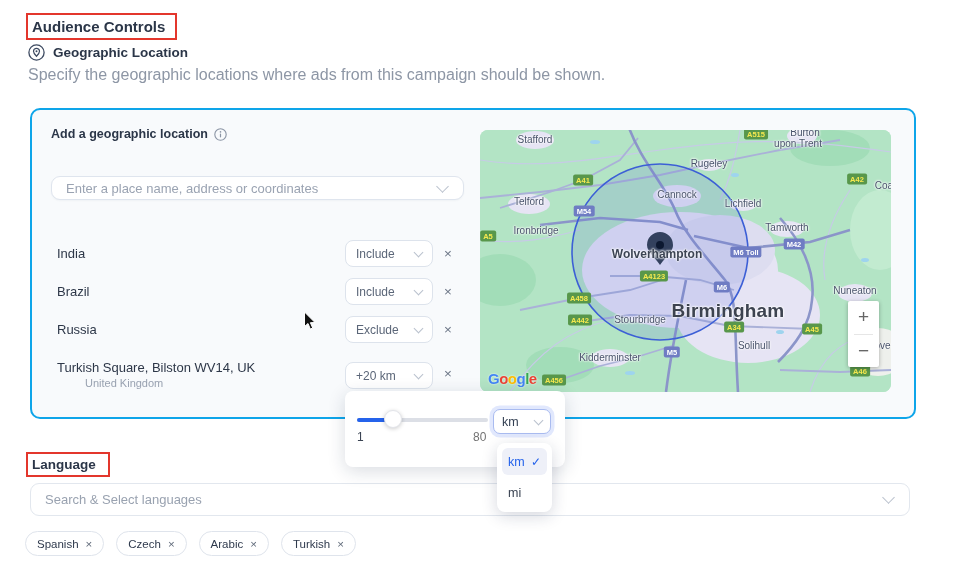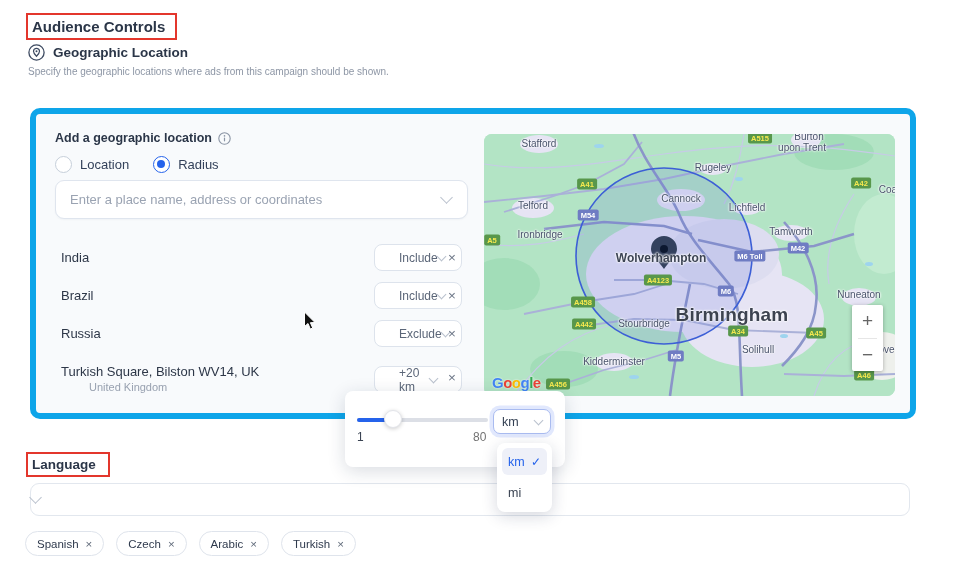--- a/index.html
+++ b/index.html
@@ -5,41 +5,41 @@
   * { margin:0; padding:0; box-sizing:border-box; }
   html,body { width:956px; height:564px; background:#fff; font-family:"Liberation Sans", sans-serif; position:relative; overflow:hidden; }
 
   
   .anno { position:absolute; border:2px solid #e3362c; display:flex; align-items:center; padding-left:4px; }
   .anno-title { font-size:15px; font-weight:bold; color:#2b3648; white-space:nowrap; }
 
   
   .geo-head { position:absolute; left:28px; top:44px; display:flex; align-items:center; gap:8px; }
   .geo-head .t { font-size:13.5px; font-weight:bold; color:#2b3648; }
-  .desc { position:absolute; left:28px; top:66px; font-size:10px; color:#8d96a5; }
-
-  
-  .card { position:absolute; left:30px; top:108px; width:886px; height:311px; background:#f8fafc; border:6px solid #0ea5e9; border-radius:10px; }
+  .desc { position:absolute; left:28px; top:66px; font-size:16px; color:#8d96a5; }
+
+  
+  .card { position:absolute; left:30px; top:108px; width:886px; height:311px; background:#f8fafc; border:2px solid #0ea5e9; border-radius:10px; }
   .add-label { position:absolute; left:19px; top:17px; font-size:12.5px; font-weight:bold; color:#2b3648; display:flex; align-items:center; gap:6px; }
   .radios { position:absolute; left:19px; top:42px; display:flex; gap:24px; }
   .radio-opt { display:flex; align-items:center; gap:8px; cursor:default; }
   .rdot { width:17px; height:17px; border-radius:50%; background:#fff; border:1.5px solid #c6cfda; }
   .rdot.sel { border:1.5px solid #2563eb; position:relative; }
   .rdot.sel::after { content:""; position:absolute; left:3px; top:3px; width:8px; height:8px; border-radius:50%; background:#2563eb; }
   .radio-opt span.lab { font-size:13px; color:#33415a; }
 
-  .search-box { position:absolute; left:19px; top:66px; width:413px; height:39px; background:#fff; border:1px solid #dfe5ee; border-radius:9px; box-shadow:0 1px 2px rgba(25,40,70,.04); display:flex; align-items:center; }
+  .search-box { position:absolute; left:19px; top:66px; width:413px; height:24px; background:#fff; border:1px solid #dfe5ee; border-radius:9px; box-shadow:0 1px 2px rgba(25,40,70,.04); display:flex; align-items:center; }
   .search-box input { flex:1; border:none; outline:none; background:transparent; font-size:13px; color:#33415a; padding:0 14px; font-family:"Liberation Sans", sans-serif; }
   .search-box input::placeholder { color:#9aa3b2; }
 
   .chev { width:9px; height:9px; border-right:1.6px solid #b9c1cd; border-bottom:1.6px solid #b9c1cd; transform:rotate(45deg); margin-right:16px; margin-top:-4px; flex:none; }
 
   .loc-name { position:absolute; left:25px; font-size:13px; color:#2d3748; }
   .loc-sub { position:absolute; left:25px; font-size:11px; color:#98a1b0; }
-  .pill { position:absolute; left:313px; width:88px; height:27px; background:#fff; border:1px solid #dde3ec; border-radius:8px; display:flex; align-items:center; justify-content:space-between; padding:0 24px;margin-left:25px; }
+  .pill { position:absolute; left:313px; width:88px; height:27px; background:#fff; border:1px solid #dde3ec; border-radius:8px; display:flex; align-items:center; justify-content:space-between; padding:0 10px; }
   .pill .pl { font-size:12px; color:#5b6678; }
   .pill .chev { width:7px; height:7px; margin:0; margin-top:-3px; }
   .xbtn { position:absolute; left:408px; width:16px; text-align:center; font-size:13.5px; color:#6b7586; cursor:default; }
 
   
   .map { position:absolute; left:448px; top:20px; width:411px; height:262px; border-radius:8px; overflow:hidden; background:#b5e5c6; }
   .maplabel { position:absolute; transform:translate(-50%,-50%); font-size:10px; color:#49536b; white-space:nowrap; text-shadow:0 0 2px #fff,0 0 2px #fff,0 0 3px #fff; }
   .city-md { font-size:12px; font-weight:bold; color:#3c4454; }
   .city-lg { font-size:19px; font-weight:bold; color:#3d4350; letter-spacing:.2px; }
   .badge { position:absolute; transform:translate(-50%,-50%); font-size:7.5px; font-weight:bold; padding:1px 3px; border-radius:2px; white-space:nowrap; }
@@ -102,30 +102,20 @@
 
   <div class="add-label">
     <span>Add a geographic location</span>
     <svg class="infoi" width="13" height="13" viewBox="0 0 13 13">
       <circle cx="6.5" cy="6.5" r="5.7" fill="none" stroke="#8a94a4" stroke-width="1.1"></circle>
       <circle cx="6.5" cy="3.9" r=".8" fill="#8a94a4"></circle>
       <rect x="5.9" y="5.4" width="1.2" height="4" rx=".6" fill="#8a94a4"></rect>
     </svg>
   </div>
 
-  <div class="radios">
-    <div class="radio-opt">
-      <span class="rdot"></span>
-      <span class="lab">Location</span>
-    </div>
-    <div class="radio-opt">
-      <span class="rdot sel"></span>
-      <span class="lab">Radius</span>
-    </div>
-  </div>
 
   <div class="search-box">
     <input type="text" placeholder="Enter a place name, address or coordinates" style="">
     <span class="chev"></span>
   </div>
 
   <div>
     <span class="loc-name" style="top:136px;">India</span>
     <div class="pill" style="top:130px;">
       <span class="pl">Include</span>
@@ -297,20 +287,21 @@
   <div class="um-item plain">
     <span>mi</span>
   </div>
 </div>
 
 <div class="anno" style="left:26px; top:452px; width:84px; height:25px;">
   <div class="anno-title" style="font-size:13.5px;">Language</div>
 </div>
 
 <div class="lang-input">
+  <input type="text" placeholder="Search &amp; Select languages" style="">
   <span class="chev"></span>
 </div>
 
 <div class="tags">
   <div class="tag">
     <span class="tl">Spanish</span>
     <span class="tx">×</span>
   </div>
   <div class="tag">
     <span class="tl">Czech</span>

